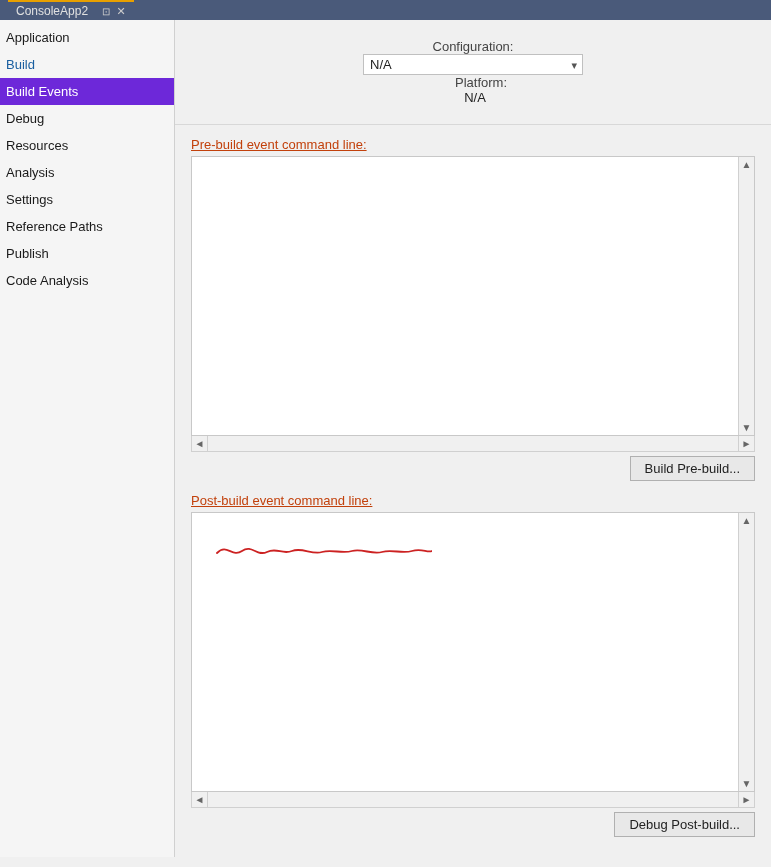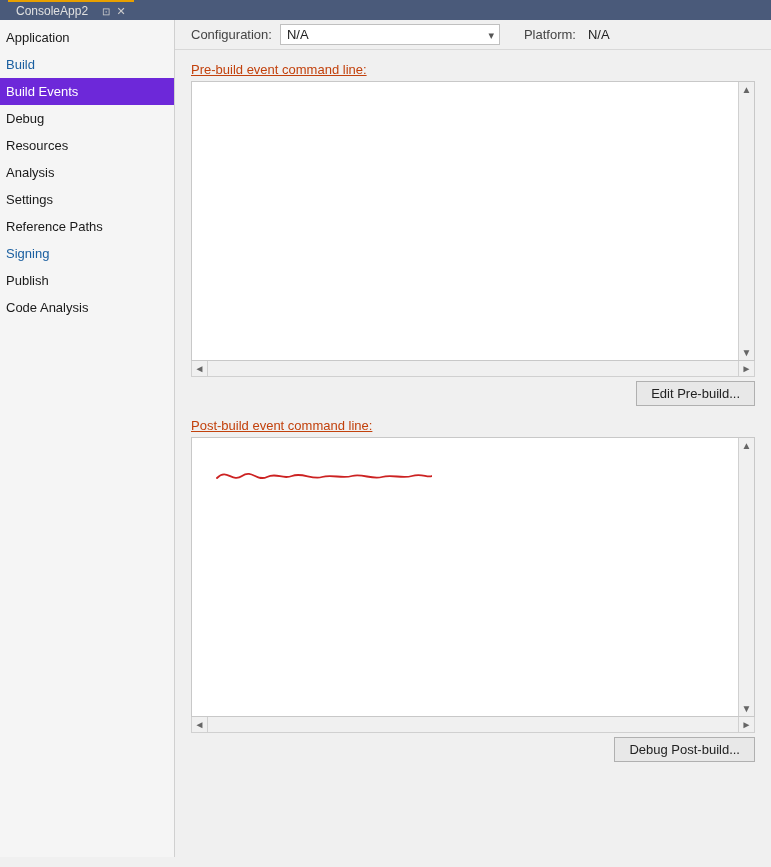--- a/index.html
+++ b/index.html
@@ -83,24 +83,24 @@
       background: #f0f0f0;
       display: flex;
       flex-direction: column;
       overflow: hidden;
     }
 
     
     .config-bar {
       display: flex;
       align-items: center;
-      padding: 4px 16px;
-      background: #f0f0f0;
-      gap: 8px;
+      padding: 19px 16px;
+      background: #f0f0f0;
       border-bottom: 1px solid #d8d8d8;
+      flex-direction: column;
     }
     .config-label {
       color: #444;
       font-size: 13px;
     }
     .config-select {
       border: 1px solid #c0c0c0;
       background: white;
       padding: 2px 20px 2px 6px;
       font-size: 13px;
@@ -277,21 +277,20 @@
   <div class="sidebar">
 
     <div class="sidebar-item">Application</div>
     <div class="sidebar-item link-style">Build</div>
     <div class="sidebar-item active">Build Events</div>
     <div class="sidebar-item">Debug</div>
     <div class="sidebar-item">Resources</div>
     <div class="sidebar-item">Analysis</div>
     <div class="sidebar-item">Settings</div>
     <div class="sidebar-item">Reference Paths</div>
-    <div class="sidebar-item link-style">Signing</div>
     <div class="sidebar-item">Publish</div>
     <div class="sidebar-item">Code Analysis</div>
   </div>
 
   <div class="content">
 
     <div class="config-bar">
       <span class="config-label">Configuration:</span>
       <div class="config-select-wrapper">
         <select class="config-select">
@@ -314,21 +313,21 @@
               <span class="scroll-arrow">▼</span>
             </div>
           </div>
           <div class="scroll-h-container">
             <div class="scroll-h-left">◄</div>
             <div class="scroll-h-track"></div>
             <div class="scroll-h-right">►</div>
           </div>
         </div>
         <div class="edit-button-row">
-          <button class="edit-button">Edit Pre-build...</button>
+          <button class="edit-button">Build Pre-build...</button>
         </div>
       </div>
 
       <div>
         <div class="section-label">Post-build event command line:</div>
         <div style="position:relative;">
           <div class="post-build-area">
             <textarea class="text-area-inner" style="width: calc(100% - 16px);"></textarea>
             
             <svg class="squiggle-svg" width="220" height="40" viewBox="0 0 220 40">

